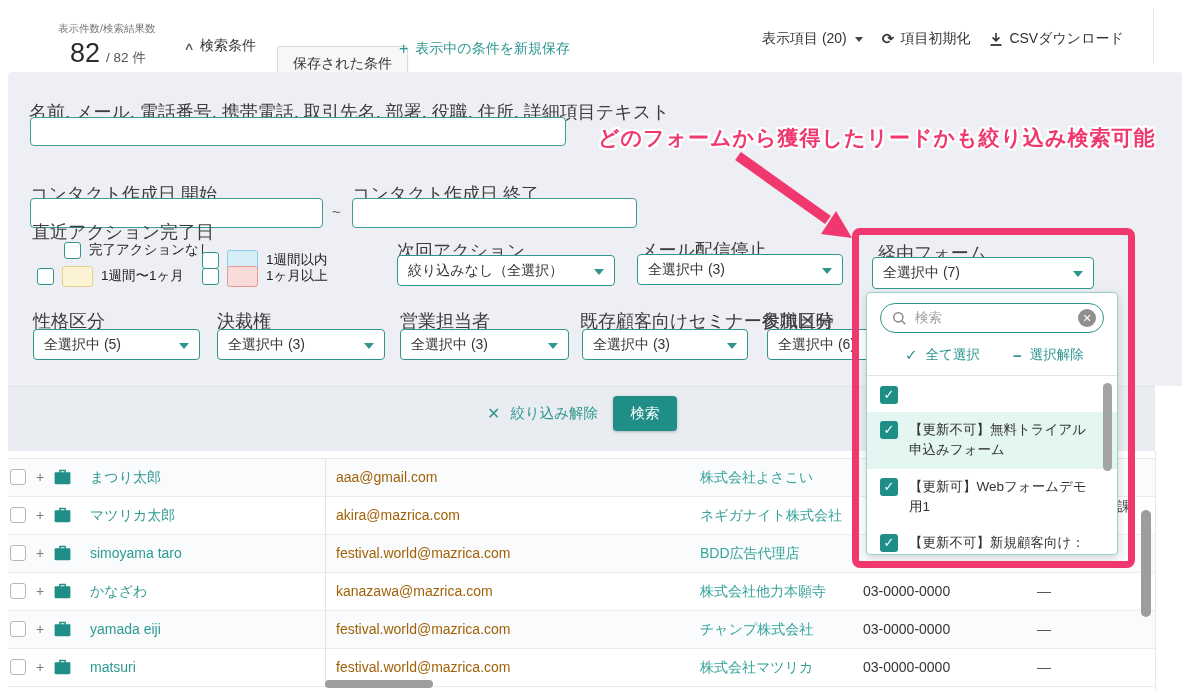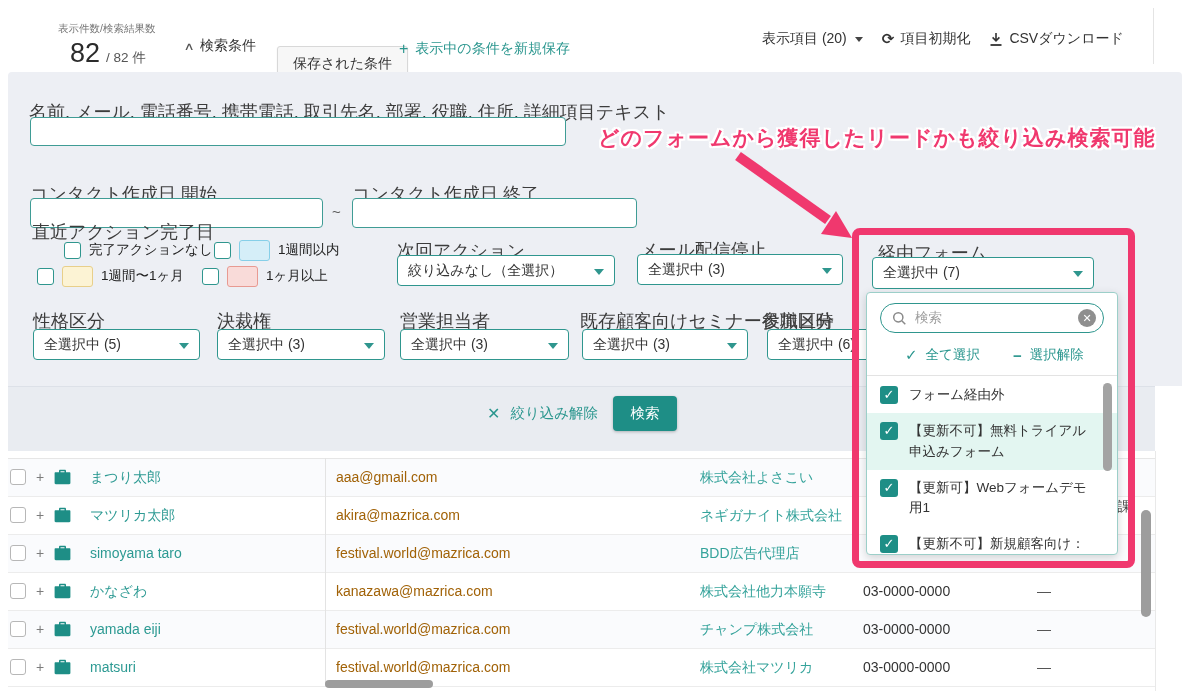--- a/index.html
+++ b/index.html
@@ -34,21 +34,21 @@
   .date-start-label { left:22px; top:110px; }
   .date-end-label { left:344px; top:110px; }
   .date-start { left:22px; top:126px; width:293px; height:30px; }
   .date-end { left:344px; top:126px; width:285px; height:30px; }
   .tilde { position:absolute; left:324px; top:131px; font-size:15px; color:#555; }
   .recent-label { left:24px; top:148px; }
   .cb-item { position:absolute; display:flex; align-items:center; gap:8px; height:24px; cursor:pointer; }
   .cb-box { width:17px; height:17px; background:#fff; border:1.5px solid #2f968e; border-radius:3px; flex-shrink:0; }
   .swatch { width:31px; height:21px; border-radius:3px; border:1px solid #ccc; }
   .cb-label { font-size:13.5px; color:#222; white-space:nowrap; }
-  .cb-1 { left:29px; top:166px;padding-left:27px; } .cb-2 { left:194px; top:166px;margin-left:12px; }
+  .cb-1 { left:29px; top:166px;padding-left:27px; } .cb-2 { left:194px; top:176px; }
   .cb-3 { left:29px; top:192px; } .cb-4 { left:194px; top:192px;text-align:right; }
   .sel-box { position:absolute; background:#fff; border:1px solid #2f968e; border-radius:4px; height:31px; line-height:29px; font-size:14px; color:#333; padding:0 24px 0 10px; white-space:nowrap; overflow:hidden; cursor:pointer; }
   .sel-caret { position:absolute; right:10px; top:13px; width:0; height:0; border-left:5px solid transparent; border-right:5px solid transparent; border-top:6px solid #2f968e; }
   
   .lbl-next { left:389px; top:167px; } .sel-next { left:389px; top:183px; width:218px; }
   .lbl-mail { left:632px; top:166px; } .sel-mail { left:629px; top:182px; width:206px; }
   .lbl-via  { left:870px; top:169px; } .sel-via  { left:864px; top:185px; width:222px; height:32px; }
   
   .lbl-seikaku { left:25px; top:237px; }  .sel-seikaku { left:25px; top:257px; width:167px; }
   .lbl-kessai { left:209px; top:237px; }  .sel-kessai { left:209px; top:257px; width:168px; }
@@ -331,21 +331,20 @@
         <span>全て選択</span>
       </span>
       <span class="dd-act dd-act-none">
         <span class="glyph">−</span>
         <span>選択解除</span>
       </span>
     </div>
     <div class="dd-list">
     <div class="dd-item">
       <span class="dd-cb">✓</span>
-      <span class="dd-label">フォーム経由外</span>
     </div>
 
     <div class="dd-item highlighted">
       <span class="dd-cb">✓</span>
       <span class="dd-label">【更新不可】無料トライアル申込みフォーム</span>
     </div>
 
     <div class="dd-item">
       <span class="dd-cb">✓</span>
       <span class="dd-label">【更新可】Webフォームデモ用1</span>

